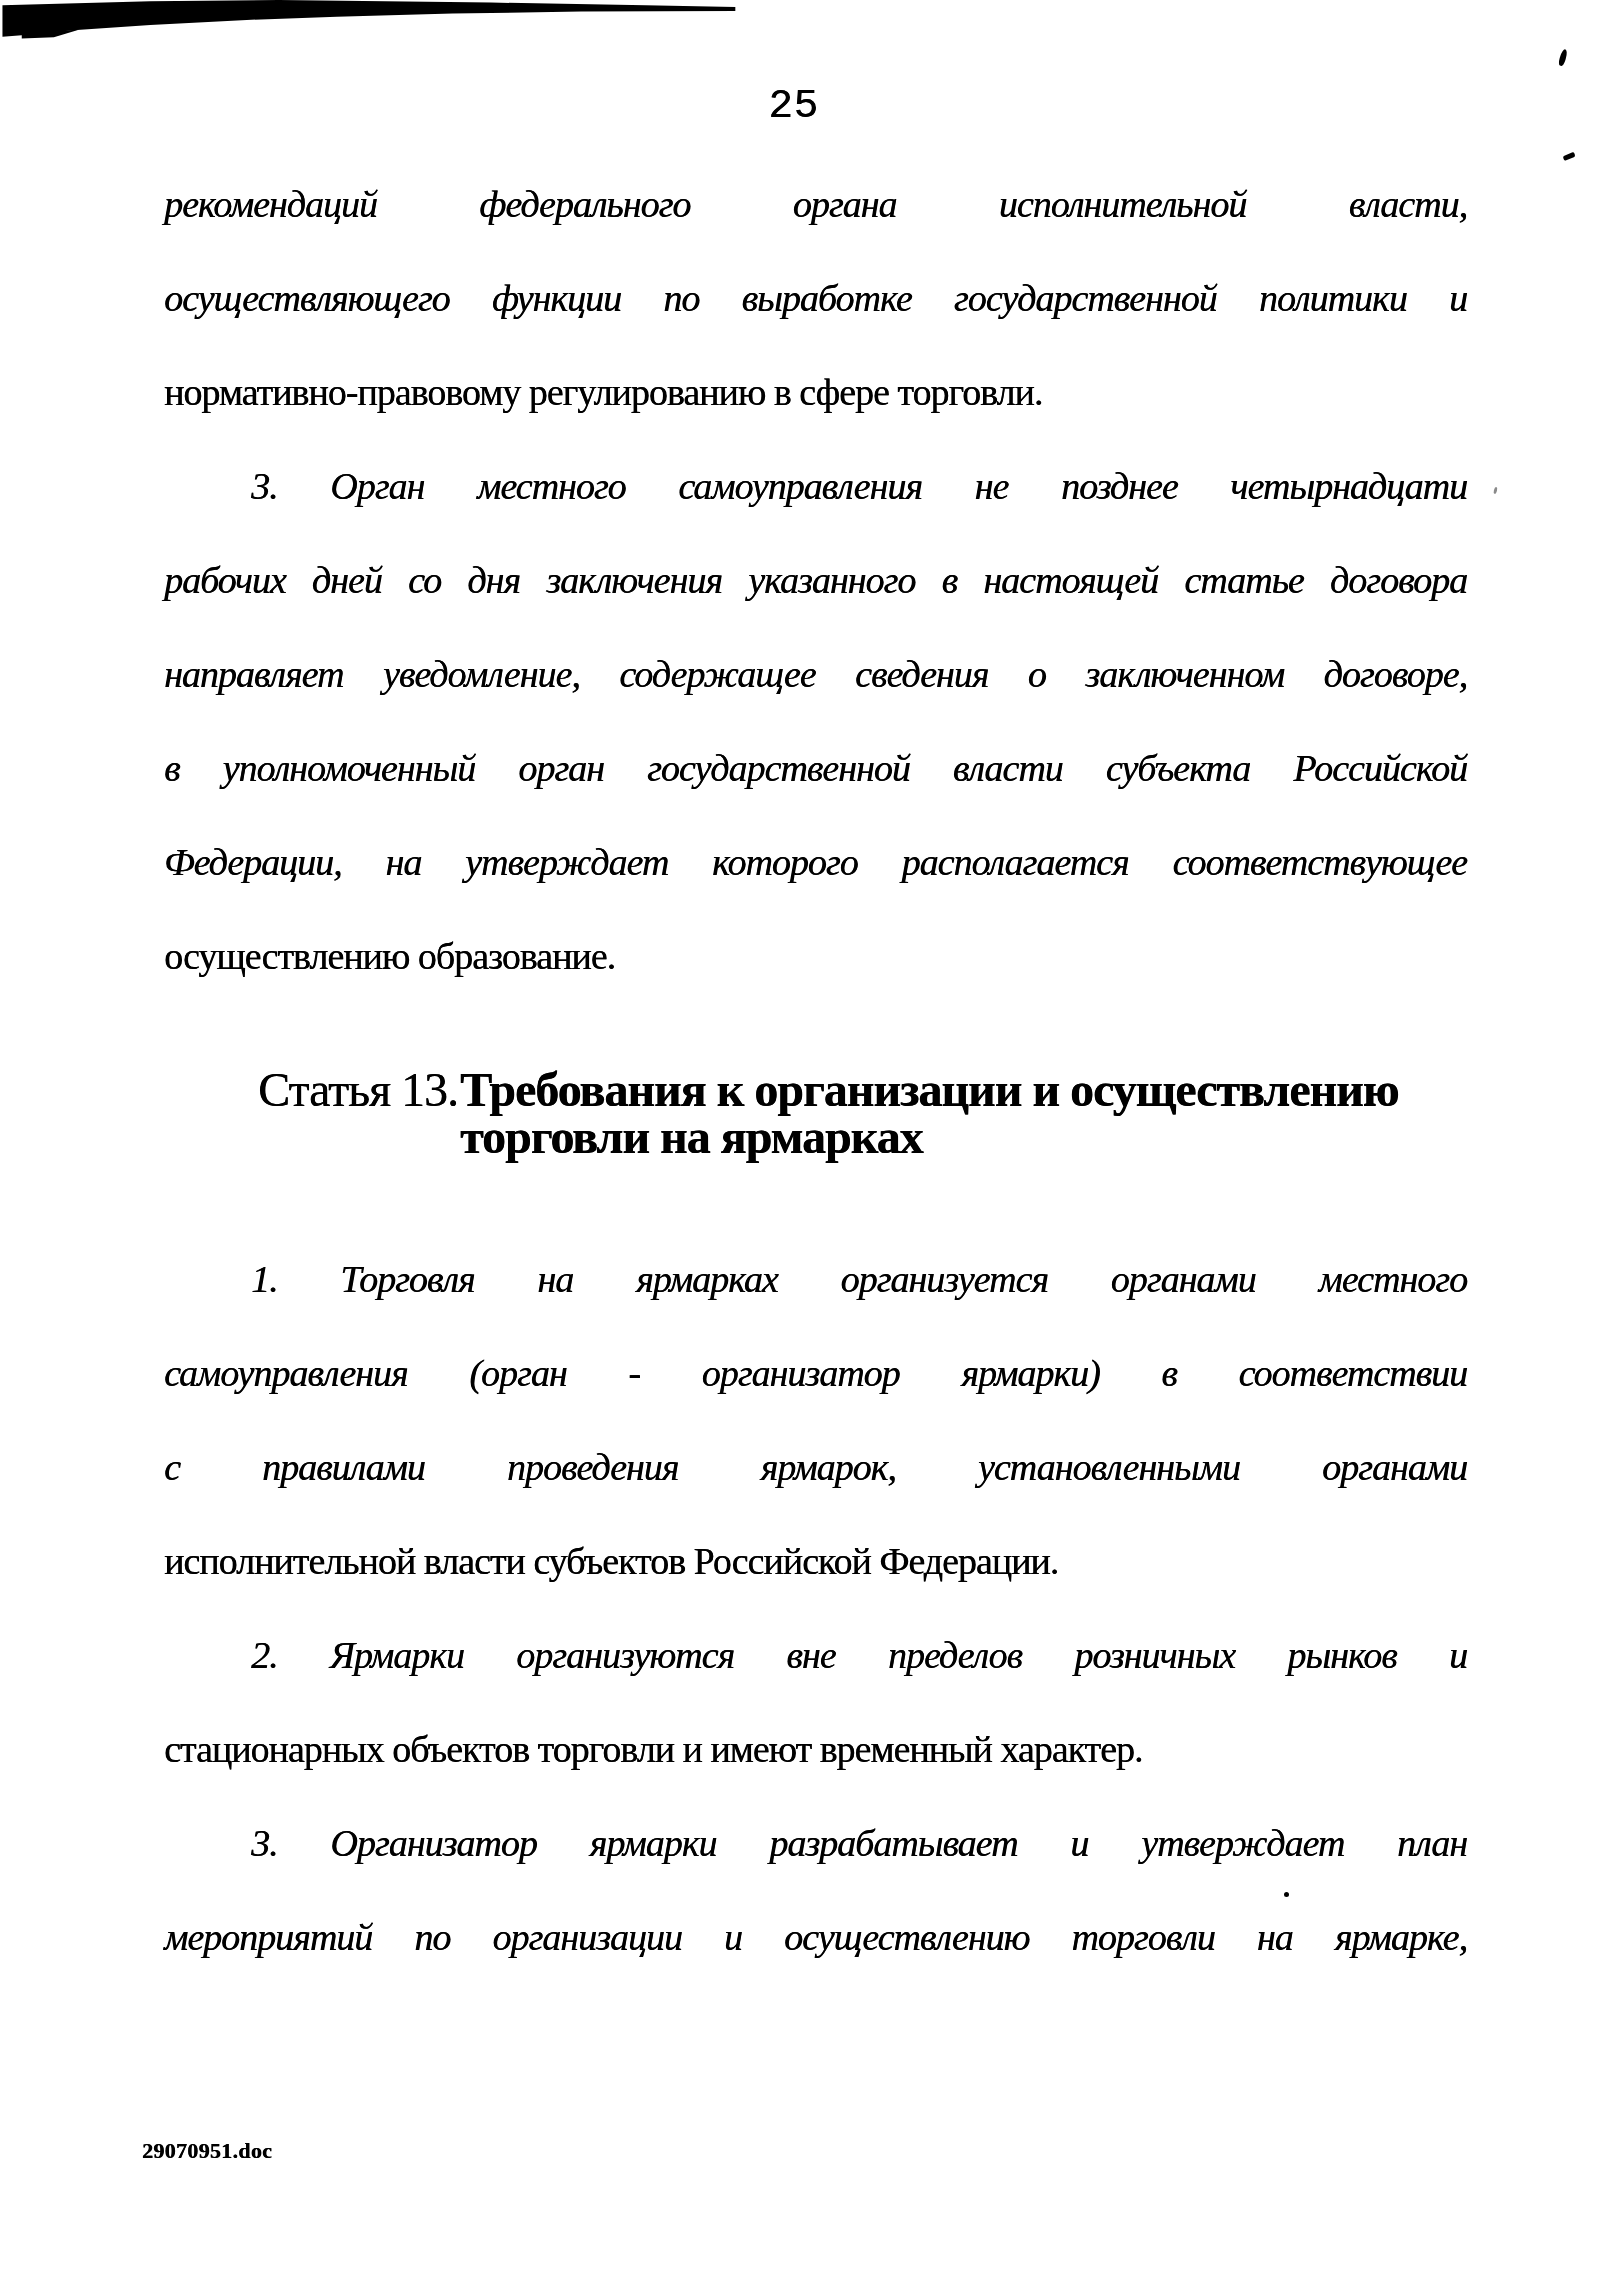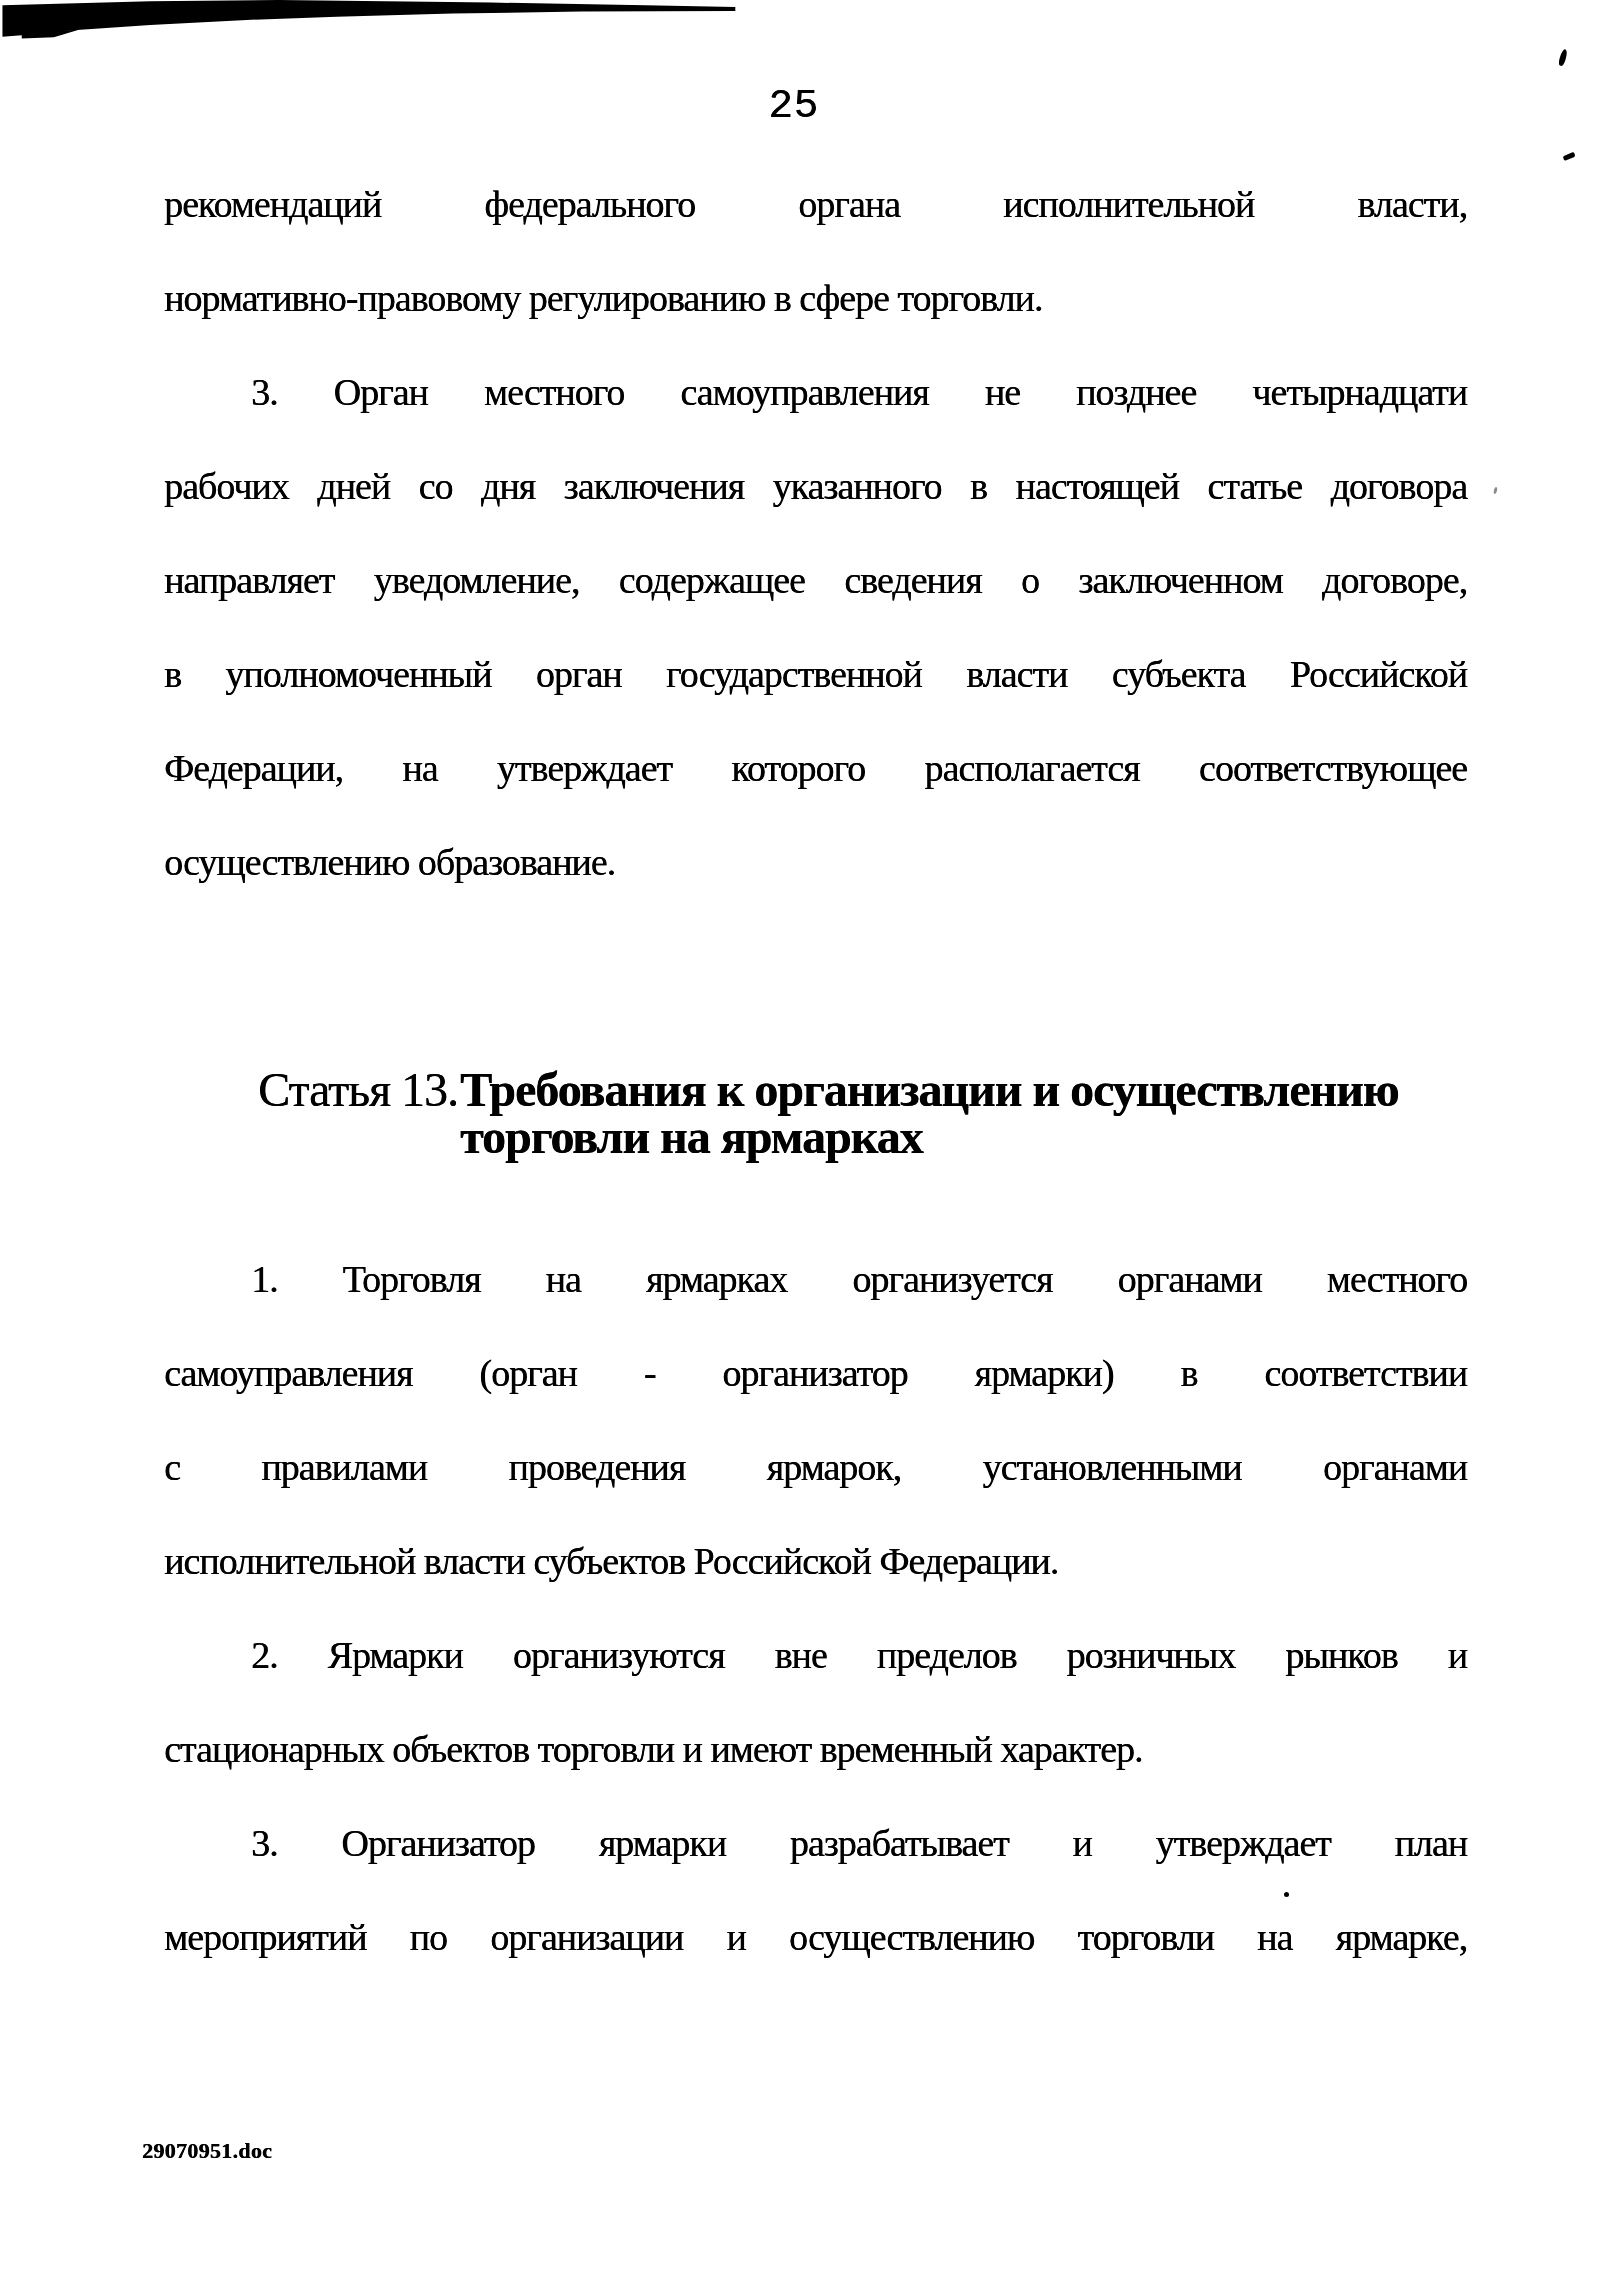--- a/index.html
+++ b/index.html
@@ -52,20 +52,21 @@
   .blockB { top: 1232px; }
 
   .ln {
     height: 94px;
     line-height: 94px;
     white-space: normal;
   }
   .ln.j {
     text-align: justify;
     text-align-last: justify;
+    font-style: italic;
   }
   .ln.last {
     text-align: left;
     text-align-last: left;
   }
   .ln.ind { padding-left: 87px; }
 
   
   .heading {
     position: absolute;
@@ -138,20 +139,21 @@
 
   <svg class="streak" viewBox="0 0 1145 70" xmlns="http://www.w3.org/2000/svg" aria-hidden="true">
     <polygon fill="#000000" points="0,8 230,2 430,0 760,4 1000,8 1140,11 1140,17 900,18 700,21 520,26 380,31 230,39 110,47 40,54 0,57"></polygon>
     <polygon fill="#000000" points="30,52 120,46 80,58 30,60"></polygon>
   </svg>
 
   <div class="page-number">25</div>
 
   <div class="textblock blockA">
     <div class="ln j">рекомендаций федерального органа исполнительной власти,</div>
+    <div class="ln j">осуществляющего функции по выработке государственной политики и</div>
     <div class="ln last">нормативно-правовому регулированию в сфере торговли.</div>
     <div class="ln j ind">3. Орган местного самоуправления не позднее четырнадцати</div>
     <div class="ln j">рабочих дней со дня заключения указанного в настоящей статье договора</div>
     <div class="ln j">направляет уведомление, содержащее сведения о заключенном договоре,</div>
     <div class="ln j">в уполномоченный орган государственной власти субъекта Российской</div>
     <div class="ln j">Федерации, на утверждает которого располагается соответствующее</div>
     <div class="ln last">осуществлению образование.</div>
   </div>
 
   <div class="heading">

